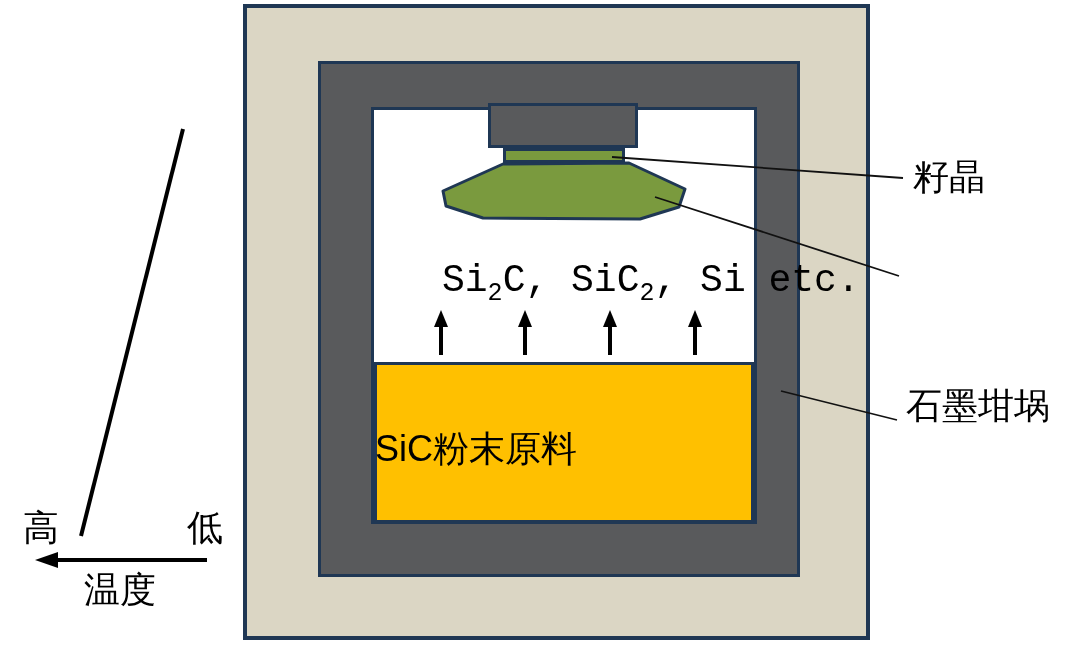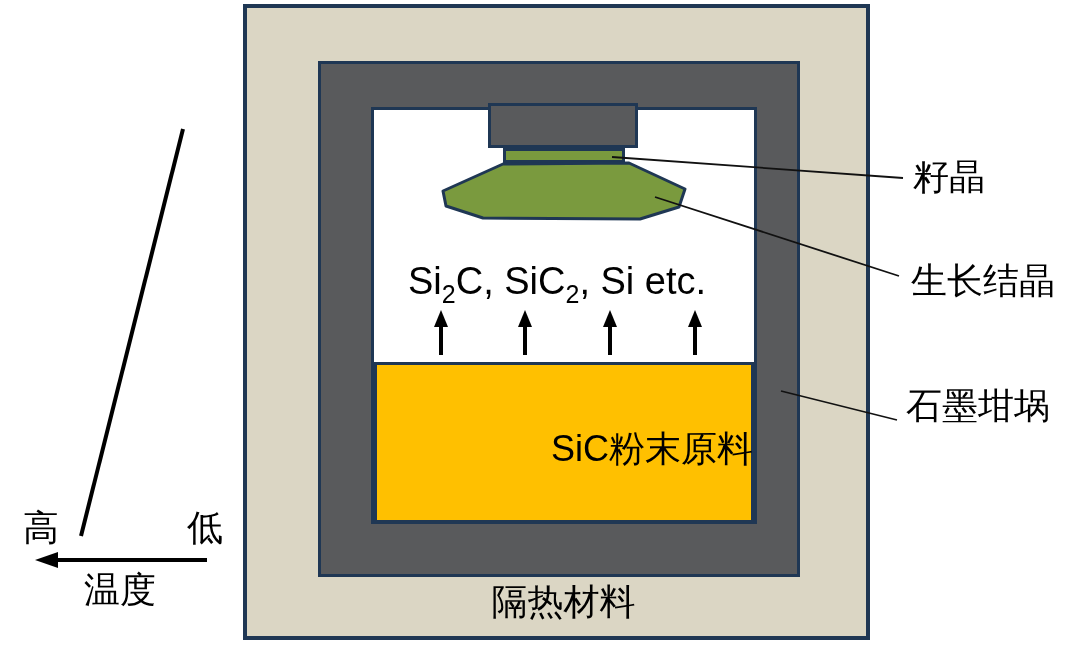--- a/index.html
+++ b/index.html
@@ -16,36 +16,37 @@
   .lbl {
     position: absolute;
     line-height: 1;
     white-space: nowrap;
     font-size: 36px;
     color: #000;
   }
   .lbl-small { font-size: 36px; }
   .formula {
     position: absolute;
-    left: 408px;
+    left: 442px;
     top: 262px;
     font-size: 38px;
     line-height: 1;
     white-space: nowrap;
+    font-family: Liberation Mono, monospace;
   }
   .formula sub { font-size: 25px; }
   .powder-label-box {
     position: absolute;
     left: 375px;
     top: 362px;
     width: 378px;
     height: 160px;
     display: flex;
     align-items: center;
-    justify-content: flex-end;
+    justify-content: flex-start;
     padding-top: 14px;
     box-sizing: border-box;
   }
   .insulation-label-box {
     position: absolute;
     left: 252px;
     top: 584px;
     width: 623px;
     text-align: center;
   }
@@ -98,25 +99,21 @@
   </svg>
 
   <div class="formula">
     <span>Si</span><sub>2</sub><span>C, SiC</span><sub>2</sub><span>, Si etc.</span>
   </div>
 
   <div class="powder-label-box">
     <span class="lbl" style="position:static">SiC粉末原料</span>
   </div>
 
-  <div class="insulation-label-box">
-    <span class="lbl" style="position:static">隔热材料</span>
-  </div>
 
   <div class="lbl" style="left:913px; top:159px">籽晶</div>
-  <div class="lbl" style="left:911px; top:263px">生长结晶</div>
   <div class="lbl" style="left:906px; top:388px">石墨坩埚</div>
 
   <div class="lbl lbl-small" style="left:23px; top:510px">高</div>
   <div class="lbl lbl-small" style="left:187px; top:510px">低</div>
   <div class="lbl lbl-small" style="left:84px; top:572px">温度</div>
 
 </div>
 
 </body></html>

